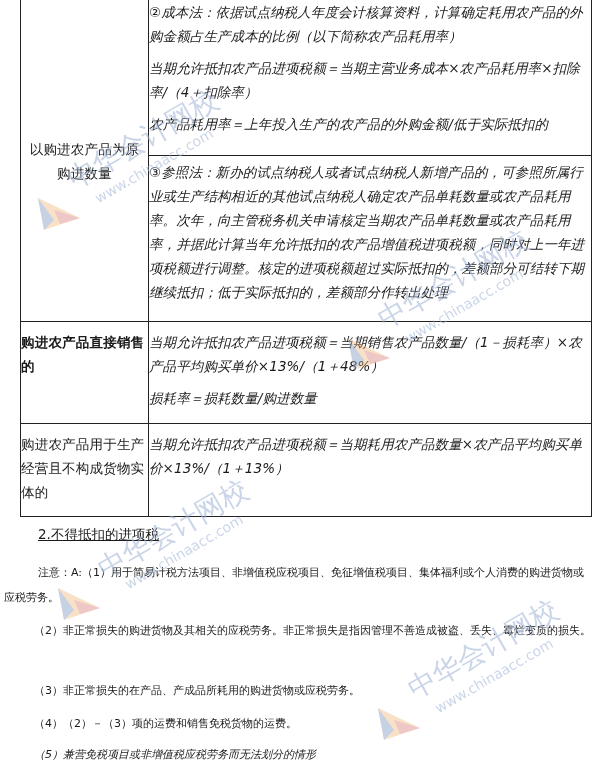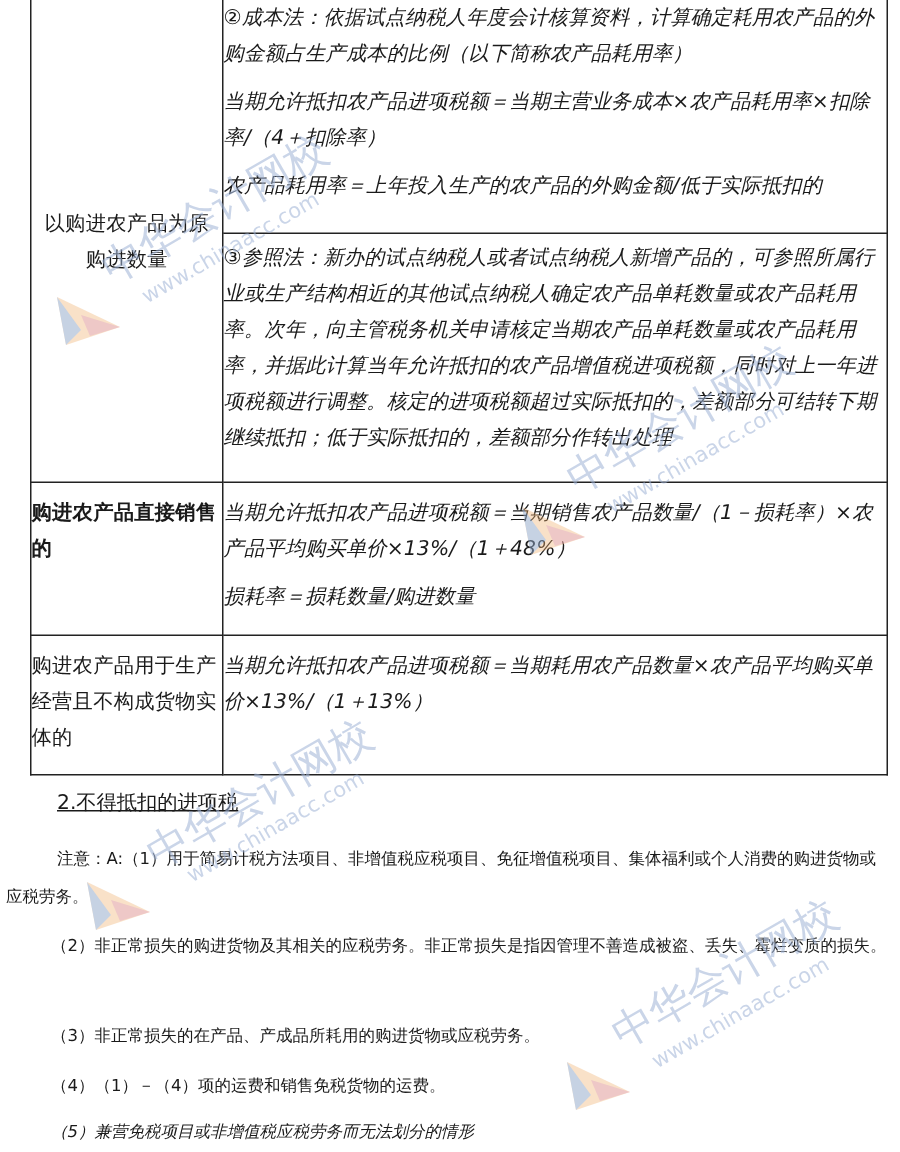--- a/index.html
+++ b/index.html
@@ -111,21 +111,21 @@
     </td>
   </tr>
 </tbody>
   </table>
 
 <div class="heading">2.不得抵扣的进项税</div>
 
 <div class="para" style="left:4px; top:560px; width:590px; text-indent:34px;">注意：A:（1）用于简易计税方法项目、非增值税应税项目、免征增值税项目、集体福利或个人消费的购进货物或应税劳务。</div>
 <div class="para" style="left:4px; top:618px; width:590px; text-indent:30px;">（2）非正常损失的购进货物及其相关的应税劳务。非正常损失是指因管理不善造成被盗、丢失、霉烂变质的损失。</div>
 <div class="para" style="left:34px; top:678px; width:560px;">（3）非正常损失的在产品、产成品所耗用的购进货物或应税劳务。</div>
-<div class="para" style="left:34px; top:711px; width:560px;">（4）（1）－（4）项的运费和销售免税货物的运费。</div>
+<div class="para" style="left:34px; top:711px; width:560px;">（4）（2）－（3）项的运费和销售免税货物的运费。</div>
 <div class="para" style="left:34px; top:742px; width:560px;font-style:italic;">（5）兼营免税项目或非增值税应税劳务而无法划分的情形</div>
 
 <div class="watermark" style="left:30px; top:120px; width:180px; height:120px;">
   <svg width="60" height="50" style="position:absolute; left:0; top:70px;">
     <path d="M8 8 L14 40 L50 28 Z" fill="#f0b070" opacity="0.7"></path>
     <path d="M8 8 L14 40 L24 30 Z" fill="#7fa6d8" opacity="0.8"></path>
     <path d="M24 20 L50 28 L30 34 Z" fill="#d88898" opacity="0.7"></path>
   </svg>
   <div class="wm-text" style="left:50px; top:40px; font-size:28px; transform:rotate(-30deg);">中华会计网校</div>
   <div class="wm-text" style="left:70px; top:70px; font-size:14px; transform:rotate(-30deg);">www.chinaacc.com</div>

